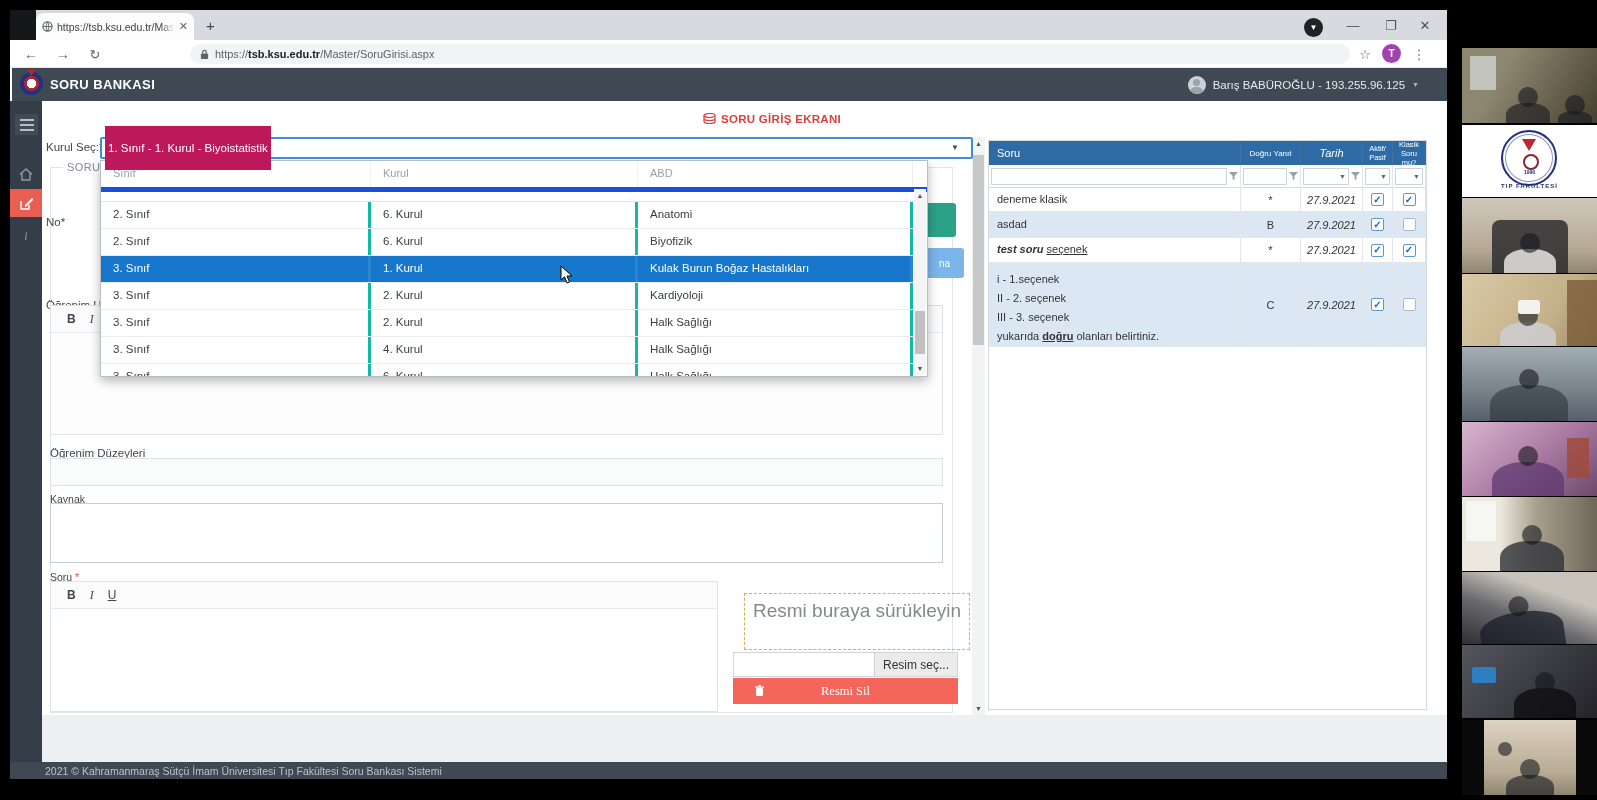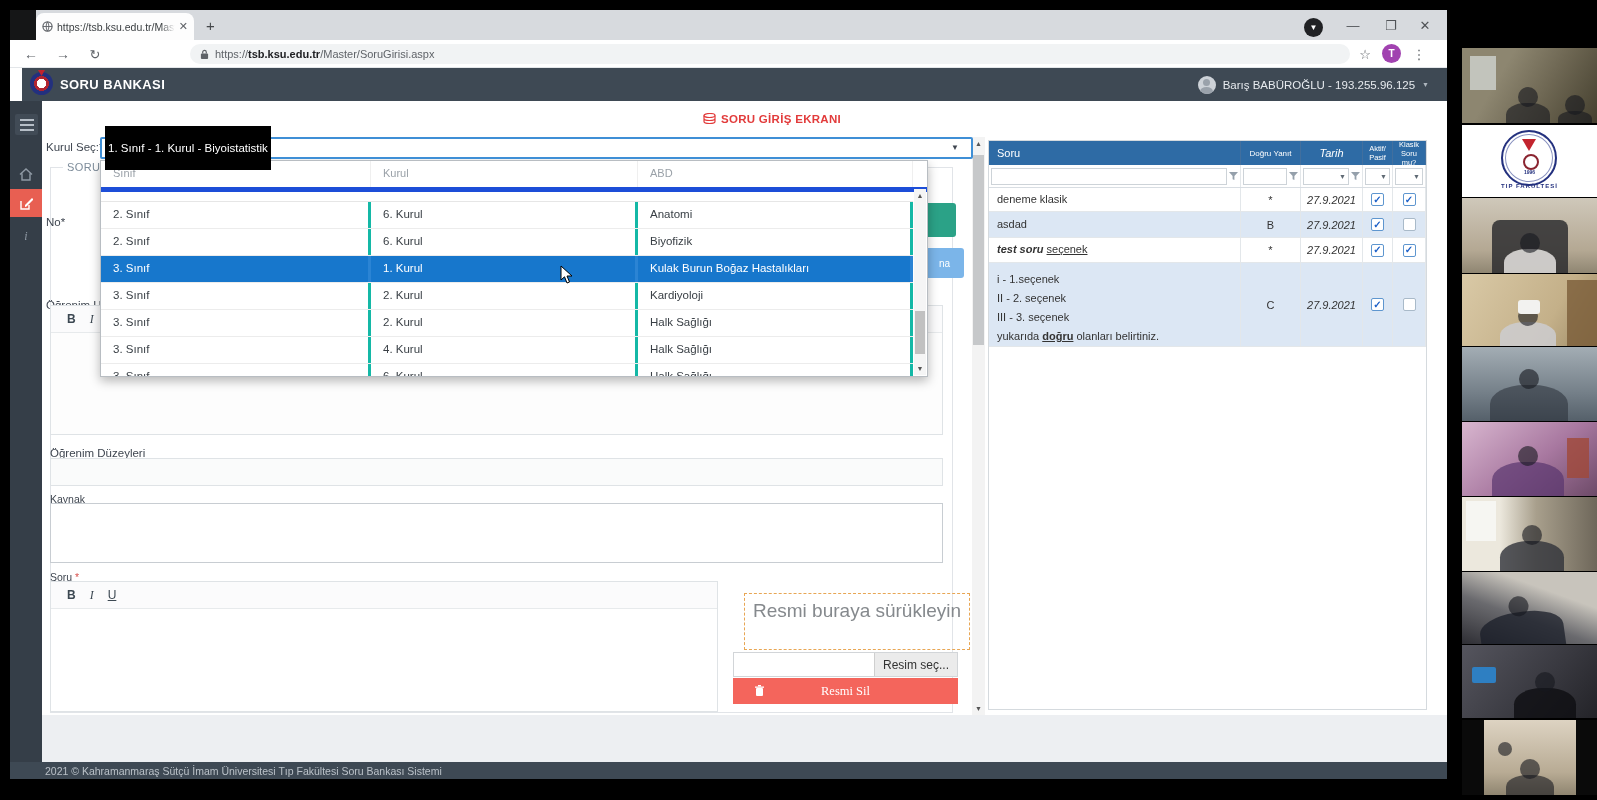--- a/index.html
+++ b/index.html
@@ -21,21 +21,21 @@
              display:flex;align-items:center;justify-content:center;font-size:8px;}
   .toolbar{position:absolute;left:0;top:30px;width:100%;height:28px;background:#fff;border-bottom:1px solid #e3e6e9;box-sizing:border-box;}
   .nav-ic{position:absolute;top:3px;width:22px;height:22px;display:flex;align-items:center;justify-content:center;font-size:14px;color:#5f6368;}
   .url-pill{position:absolute;left:180px;top:4px;width:1160px;height:20px;background:#f1f3f4;border-radius:10px;
             display:flex;align-items:center;padding:0 10px;box-sizing:border-box;}
   .url-text{font-size:11px;color:#5f6368;margin-left:6px;white-space:nowrap;}
   .url-text b{color:#202124;font-weight:bold;}
   .avatar-t{position:absolute;left:1372px;top:4px;width:19px;height:19px;border-radius:50%;background:#a142b0;color:#fff;
             font-size:10px;display:flex;align-items:center;justify-content:center;font-weight:bold;}
   
-  .app-header{position:absolute;left:12px;top:58px;width:100%;height:33px;background:#3e4954;display:flex;align-items:center;}
+  .app-header{position:absolute;left:2px;top:58px;width:100%;height:33px;background:#3e4954;display:flex;align-items:center;}
   .app-title{color:#fff;font-size:13px;font-weight:bold;letter-spacing:.4px;margin-left:38px;}
   .user-box{position:absolute;right:30px;top:0;height:33px;display:flex;align-items:center;color:#e6eaee;font-size:11.5px;gap:7px;}
   .user-avatar{width:18px;height:18px;border-radius:50%;background:#cdd2d8;position:relative;overflow:hidden;}
   .user-avatar::before{content:"";position:absolute;left:5.5px;top:3px;width:7px;height:7px;border-radius:50%;background:#9aa2ab;}
   .user-avatar::after{content:"";position:absolute;left:2.5px;top:11px;width:13px;height:9px;border-radius:50%;background:#9aa2ab;}
   .logo-badge{position:absolute;left:8px;top:4px;width:23px;height:23px;border-radius:50%;
               background:radial-gradient(circle at 50% 50%, #fff 0 28%, #b02430 30% 45%, #23307e 47% 100%);}
   .logo-badge::before{content:"";position:absolute;left:8px;top:-2px;width:7px;height:6px;background:#c2242e;clip-path:polygon(0 0,100% 0,50% 100%);}
   
   .sidebar{position:absolute;left:0;top:91px;width:32px;height:661px;background:#353e48;}
@@ -46,21 +46,21 @@
   .sb-active{background:#e85f52;color:#fff;height:28px;}
   .sb-wedge{position:absolute;left:32px;top:95px;width:0;height:0;border-top:7px solid transparent;border-bottom:7px solid transparent;border-left:8px solid #e85f52;}
   
   .content{position:absolute;left:32px;top:91px;width:1405px;height:661px;background:#fff;}
   .gray-strip{position:absolute;left:0;top:614px;width:1405px;height:47px;background:#edeff2;}
   .page-title{position:absolute;left:450px;top:12px;width:560px;display:flex;align-items:center;justify-content:center;gap:5px;
               color:#e23b3b;font-size:11.5px;font-weight:bold;letter-spacing:.3px;}
   .lbl{font-size:11.5px;color:#3f4650;}
   .kurul-select{position:absolute;left:58px;top:36px;width:873px;height:22px;background:#fff;border:2px solid #3f8fd6;border-radius:2px;
                 box-sizing:border-box;display:flex;align-items:center;padding-left:3px;z-index:60;}
-  .kurul-select .sel{background:#000000;color:#fff;font-size:11.5px;padding:16px 3px;}
+  .kurul-select .sel{background:#be185d;color:#fff;font-size:11.5px;padding:16px 3px;}
   .kurul-caret{position:absolute;right:12px;top:4px;font-size:8px;color:#3f4650;}
   .fieldset{position:absolute;left:8px;top:66px;width:903px;height:546px;border:1px solid #e1e4e8;background:#fff;box-sizing:border-box;}
   .legend{position:absolute;left:12px;top:-7px;background:#fff;padding:0 4px;font-size:11px;color:#7d8c9a;letter-spacing:.4px;}
   .editor{position:absolute;border:1px solid #dfe3e6;background:#fdfdfd;box-sizing:border-box;}
   .ed-toolbar{height:26px;border-bottom:1px solid #e7eaec;background:#fbfbfc;display:flex;align-items:center;gap:14px;padding-left:16px;}
   .ed-btn{font-size:12px;color:#3c4852;}
   .input-box{position:absolute;border:1px solid #dfe3e6;background:#fafbfb;box-sizing:border-box;}
   .dropzone{position:absolute;left:702px;top:492px;width:226px;height:57px;border:1px dashed #e8a654;box-sizing:border-box;
             color:#85898d;font-size:19px;font-weight:300;padding-top:6px;text-align:center;}
   .file-row{position:absolute;left:691px;top:551px;width:225px;height:25px;border:1px solid #d2d5d8;box-sizing:border-box;background:#fff;}

